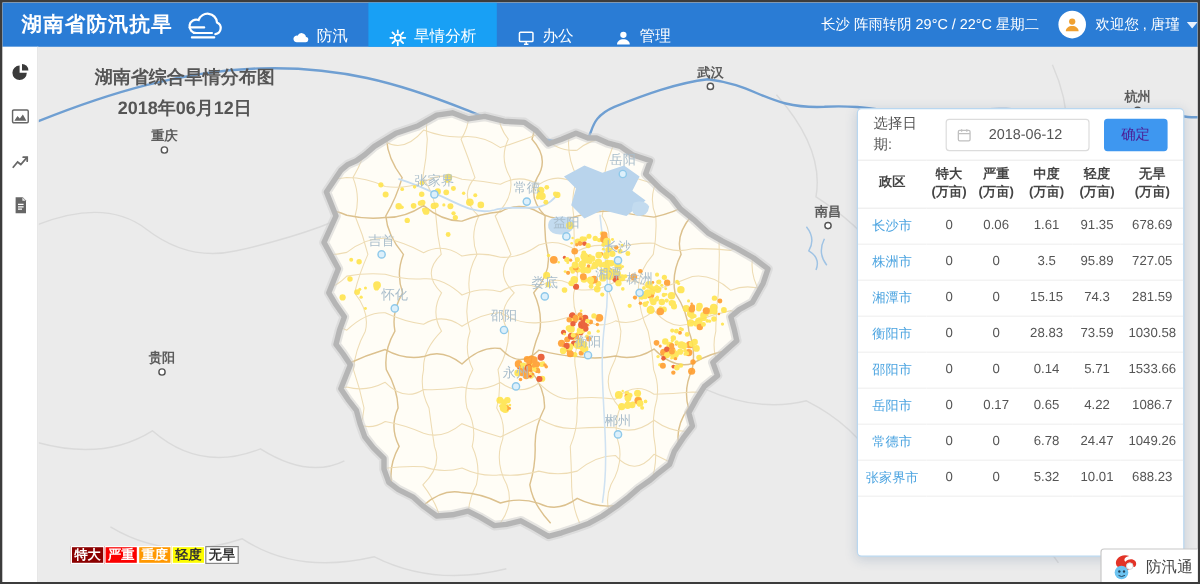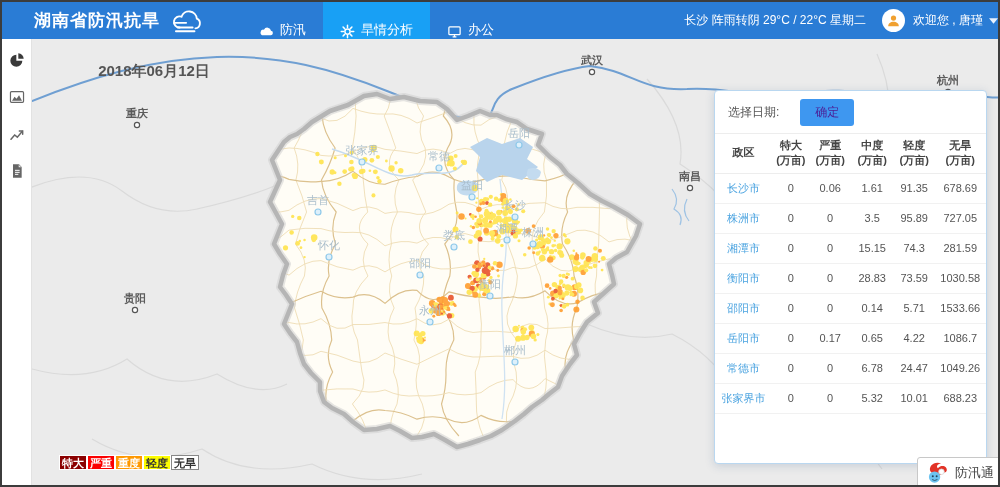--- a/index.html
+++ b/index.html
@@ -1,21 +1,21 @@
 <!DOCTYPE html>
 <html><head>
 <meta charset="utf-8">
 <style>
   html,body{margin:0;padding:0;background:#888;}
   *{box-sizing:border-box;font-family:"Liberation Sans","DejaVu Sans",sans-serif;}
   .screen{position:relative;width:1000px;height:487px;background:#ebebeb;overflow:hidden;
           border:2px solid #3c3c3c;}
   
   .hdr{position:absolute;left:0;top:0;right:0;height:37px;background:#2a7cd5;display:flex;align-items:stretch;color:#fff;}
-  .logo{display:flex;align-items:center;padding-left:32px;font-size:17px;font-weight:bold;letter-spacing:1px;white-space:nowrap;}
+  .logo{display:flex;align-items:center;padding-left:16px;font-size:17px;font-weight:bold;letter-spacing:1px;white-space:nowrap;}
   .logo .cloud{margin-left:8px;width:40px;height:26px;display:inline-flex;}
   .nav{display:flex;align-items:stretch;margin-left:34px;}
   .nav-item{display:flex;align-items:flex-end;padding:0 17px;font-size:13px;cursor:pointer;white-space:nowrap;}
   .nav-item.active{background:#18a0f5;}
   .nav-item .nic{width:15px;height:15px;margin-right:6px;display:inline-flex;color:#fff;}
   .nic svg,.sic svg,.cloud svg,.cal svg,.mascot svg{width:100%;height:100%;display:block;}
   .hdr-right{margin-left:auto;display:flex;align-items:center;font-size:12px;white-space:nowrap;}
   .weather{margin-right:16px;}
   .avatar{width:23px;height:23px;border-radius:50%;background:#fff;display:inline-flex;align-items:center;justify-content:center;margin-right:8px;cursor:pointer;}
   .avatar svg{width:15px;height:15px;color:#f0a030;}
@@ -88,20 +88,29 @@
           <span>旱情分析</span>
         </div>
         <div class="nav-item">
           <span class="nic">
             <svg viewBox="0 0 24 24" stroke="currentColor" fill="none" stroke-width="2">
               <rect x="3" y="4.5" width="18" height="12.5" rx="1.5"></rect>
               <path d="M9 20.5h6M12 17v3.5"></path>
             </svg>
           </span>
           <span>办公</span>
+        </div>
+        <div class="nav-item">
+          <span class="nic">
+            <svg viewBox="0 0 24 24" fill="currentColor">
+              <circle cx="12" cy="8" r="4.2"></circle>
+              <path d="M3.5 21c0-4.4 3.8-7 8.5-7s8.5 2.6 8.5 7z"></path>
+            </svg>
+          </span>
+          <span>管理</span>
         </div>
       </div>
     <div class="hdr-right">
       <span class="weather">长沙  阵雨转阴  29°C / 22°C  星期二</span>
       <span class="avatar">
         <svg viewBox="0 0 24 24" fill="currentColor">
             <circle cx="12" cy="8" r="4.2"></circle>
             <path d="M3.5 21c0-4.4 3.8-7 8.5-7s8.5 2.6 8.5 7z"></path>
           </svg>
       </span>
@@ -753,34 +762,44 @@
             <circle cx="103" cy="271" r="2.6" fill="#ffffff" stroke="#555" stroke-width="1.2"></circle>
           </g>
           <g>
             <text x="916" y="45" text-anchor="middle" font-size="11" fill="#5c5c5c" font-weight="bold">杭州</text>
             <circle cx="916" cy="53" r="2.6" fill="#ffffff" stroke="#555" stroke-width="1.2"></circle>
           </g>
         </g>
     </svg>
 
     <div class="map-title">
+      <div class="l1">湖南省综合旱情分布图</div>
       <div class="l2">2018年06月12日</div>
     </div>
 
     <div class="legend" id="legend">
         <span class="lg" style="background: rgb(139, 0, 0); color: rgb(255, 255, 255);">特大</span>
         <span class="lg" style="background: rgb(251, 0, 0); color: rgb(255, 255, 255);">严重</span>
         <span class="lg" style="background: rgb(255, 152, 0); color: rgb(255, 255, 255);">重度</span>
         <span class="lg" style="background: rgb(253, 253, 0); color: rgb(51, 51, 51);">轻度</span>
         <span class="lg" style="background: rgb(255, 255, 255); color: rgb(51, 51, 51); border: 1px solid rgb(136, 136, 136);">无旱</span>
       </div>
 
     <div class="panel">
       <div class="p-date">
         <label>选择日期:</label>
+        <div class="dinput">
+          <span class="cal">
+            <svg viewBox="0 0 24 24" fill="none" stroke="currentColor" stroke-width="2">
+                <rect x="3" y="5" width="18" height="16" rx="2"></rect>
+                <path d="M3 10h18M8 3v4M16 3v4"></path>
+              </svg>
+          </span>
+          <span class="dv">2018-06-12</span>
+        </div>
         <button class="confirm">确定</button>
       </div>
       <table class="dtable" id="dtable">
           <colgroup>
             <col style="width:21%">
             <col style="width:14%">
             <col style="width:15%">
             <col style="width:16%">
             <col style="width:15%">
             <col style="width:19%">

